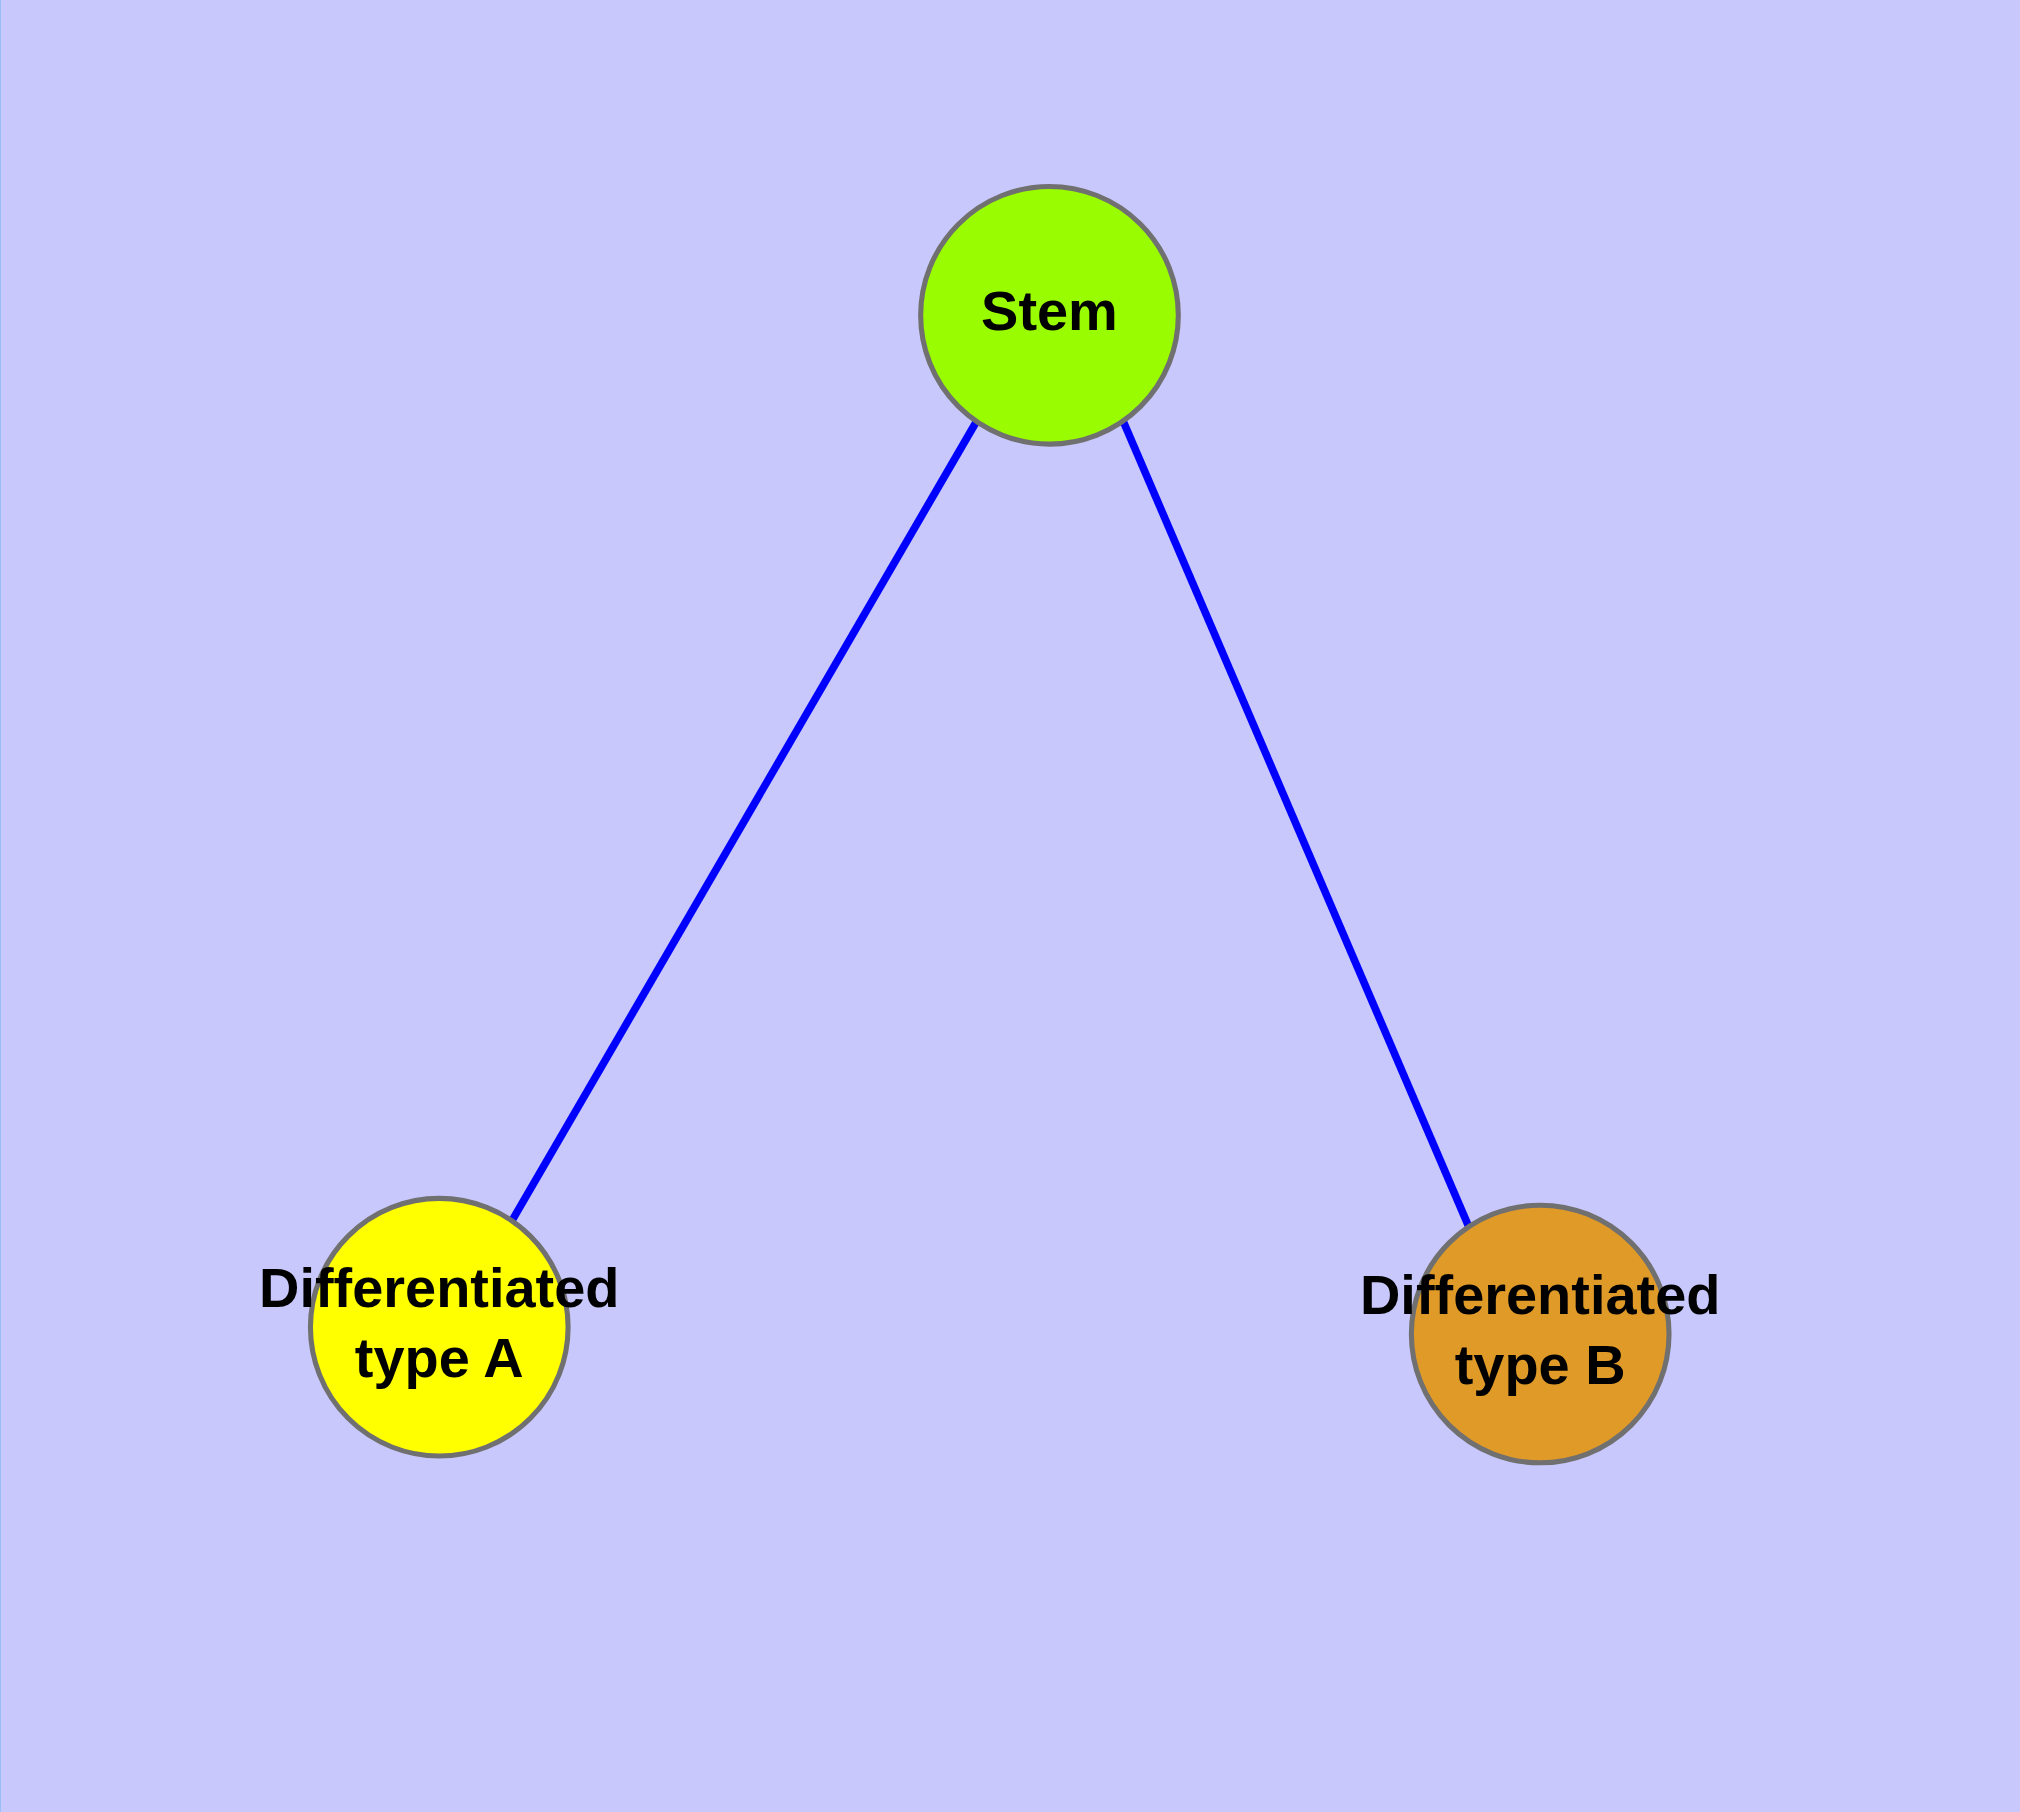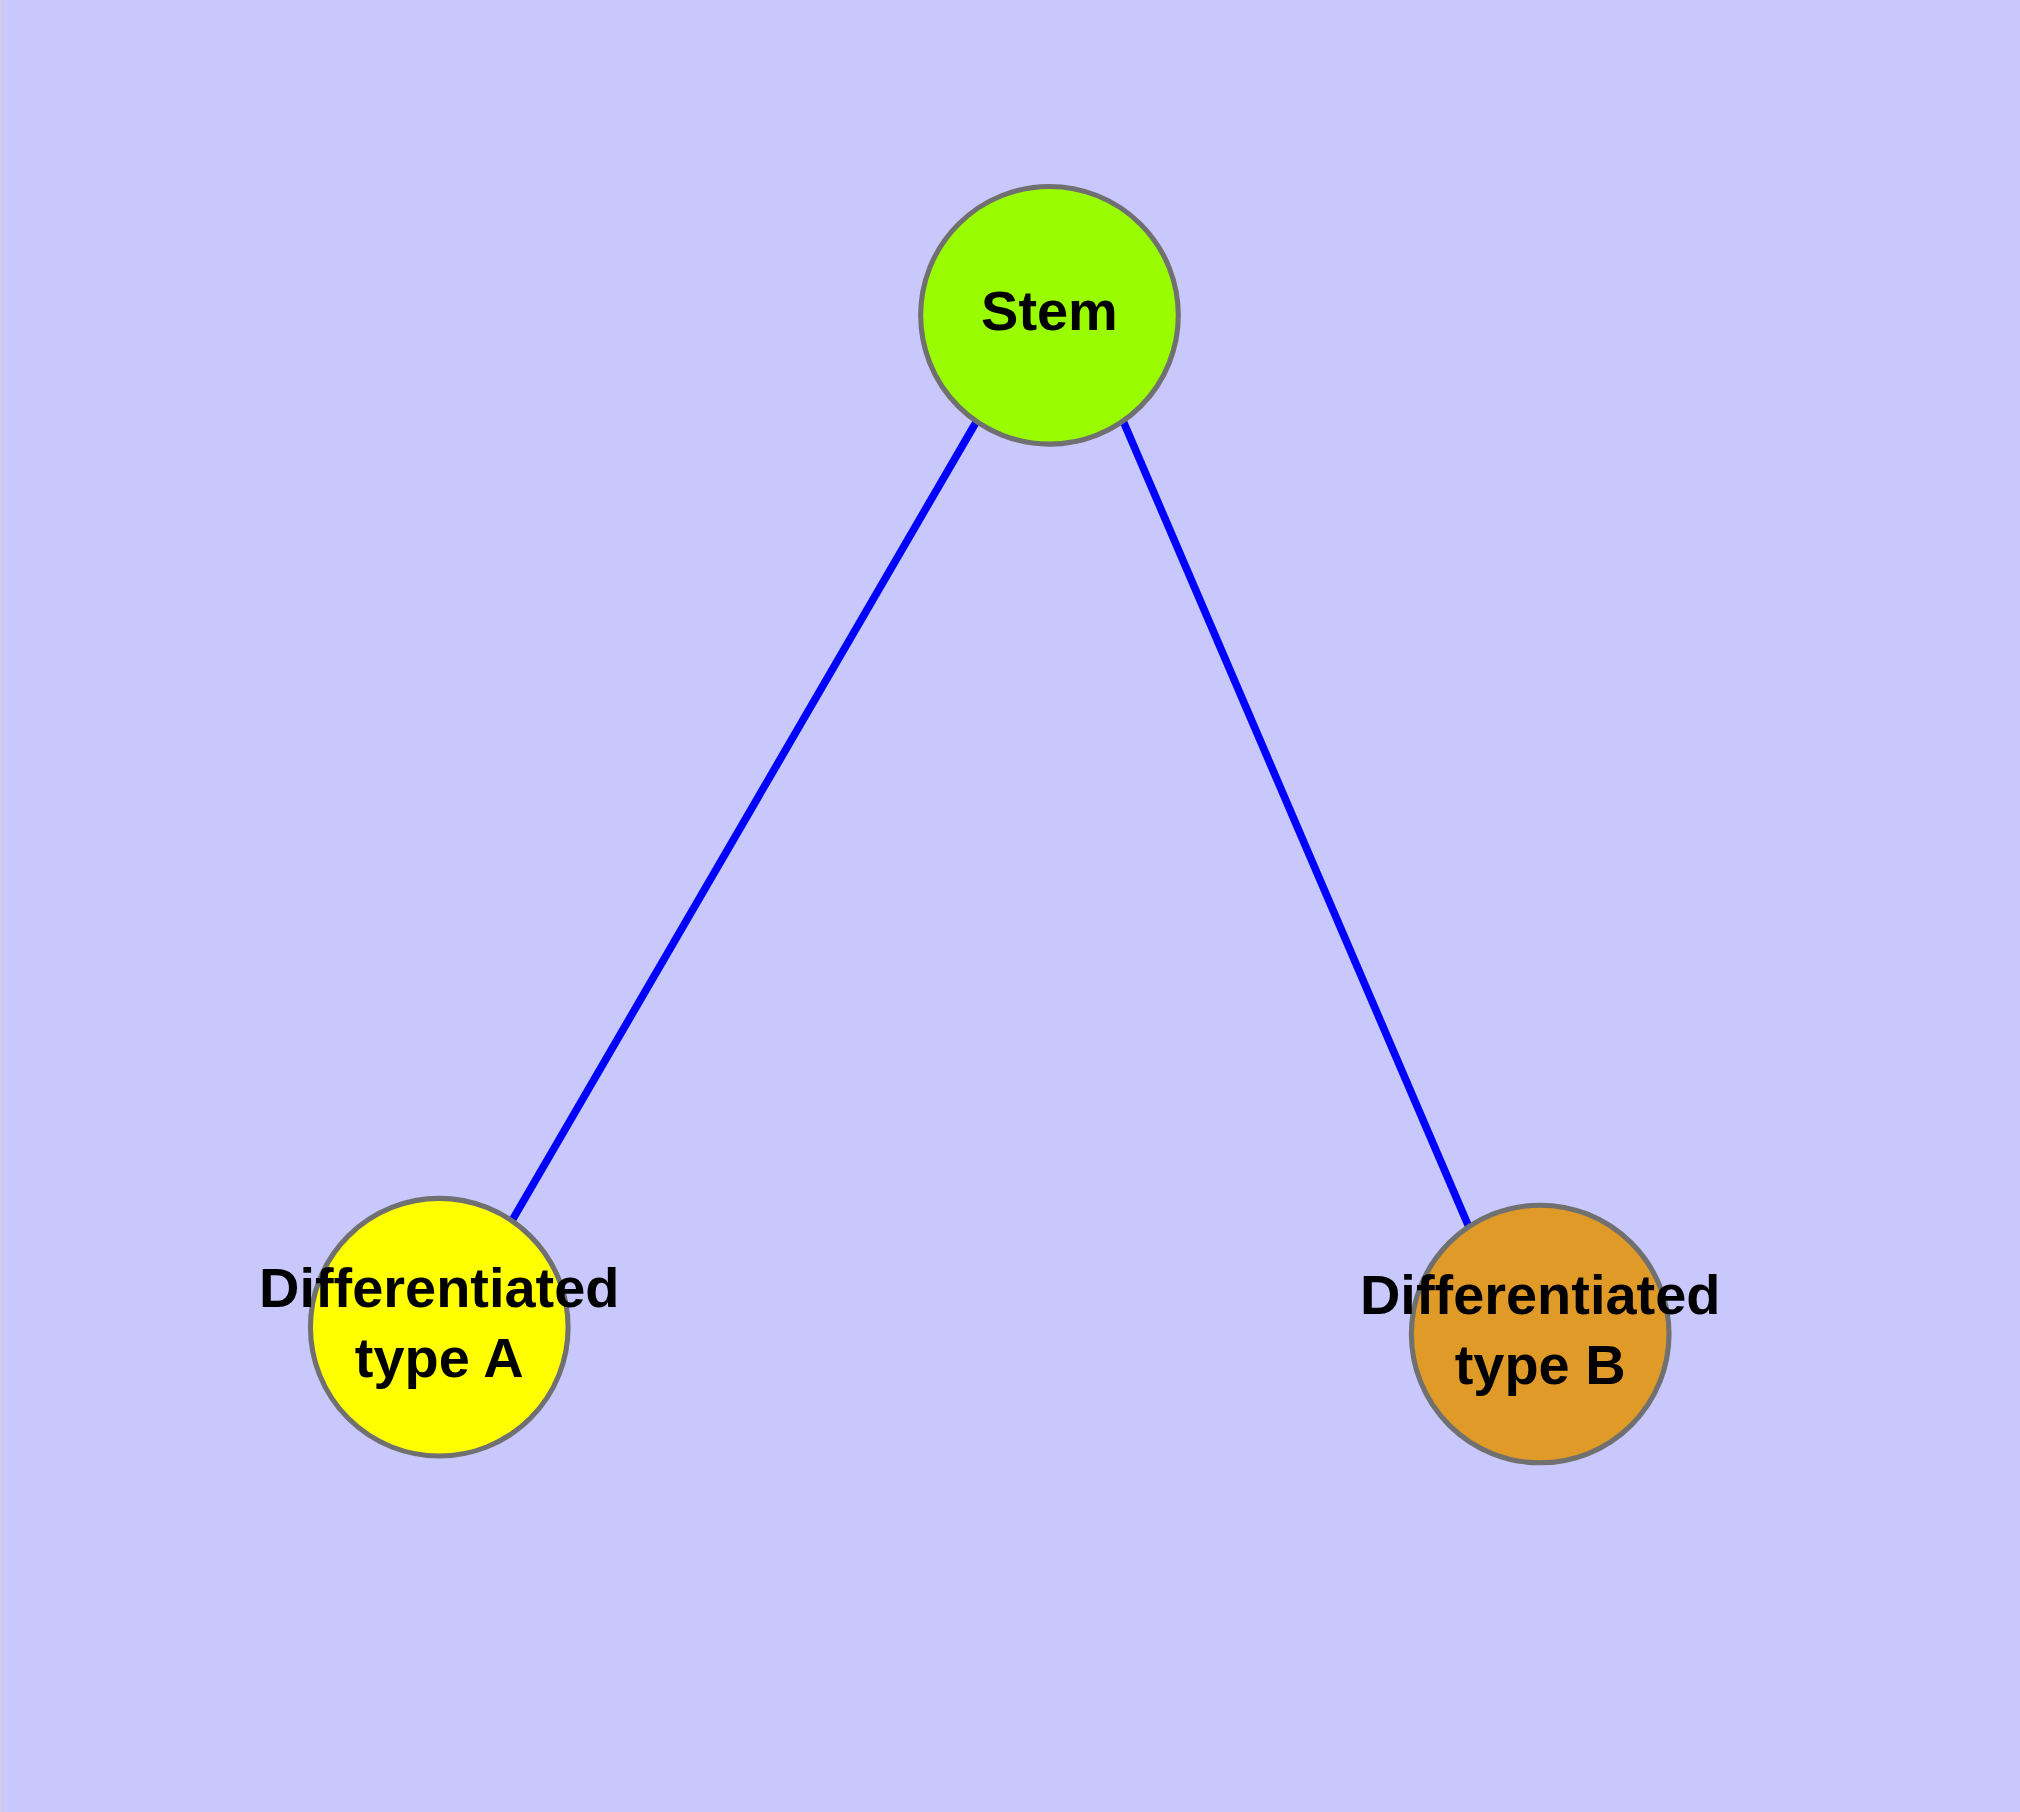--- a/index.html
+++ b/index.html
@@ -29,21 +29,21 @@
     font-weight: bold;
     fill: #000000;
     dominant-baseline: middle;
     text-anchor: middle;
     paint-order: normal;
   }
 </style>
 </head>
 <body>
 
-<div id="stage" style="width: 2021px; height: 1812px; background: #fde047;">
+<div id="stage" style="width: 2021px; height: 1812px; background: #0ea5e9;">
   <svg id="graph-svg" viewBox="0 0 2384 2138" xmlns="http://www.w3.org/2000/svg" style="width: 2021px; height: 1812px;">
 
     <rect id="bg-rect" x="0" y="0" width="2384" height="2138" fill="#c8c8fc"></rect>
 
     <g id="edges-layer">
       <line id="edge-0" x1="1152" y1="497" x2="604" y2="1440" stroke="#0000ff" stroke-width="9" stroke-linecap="butt"></line>
       <line id="edge-1" x1="1325" y1="497" x2="1733" y2="1448" stroke="#0000ff" stroke-width="9" stroke-linecap="butt"></line>
     </g>
 
     <g id="nodes-layer">

